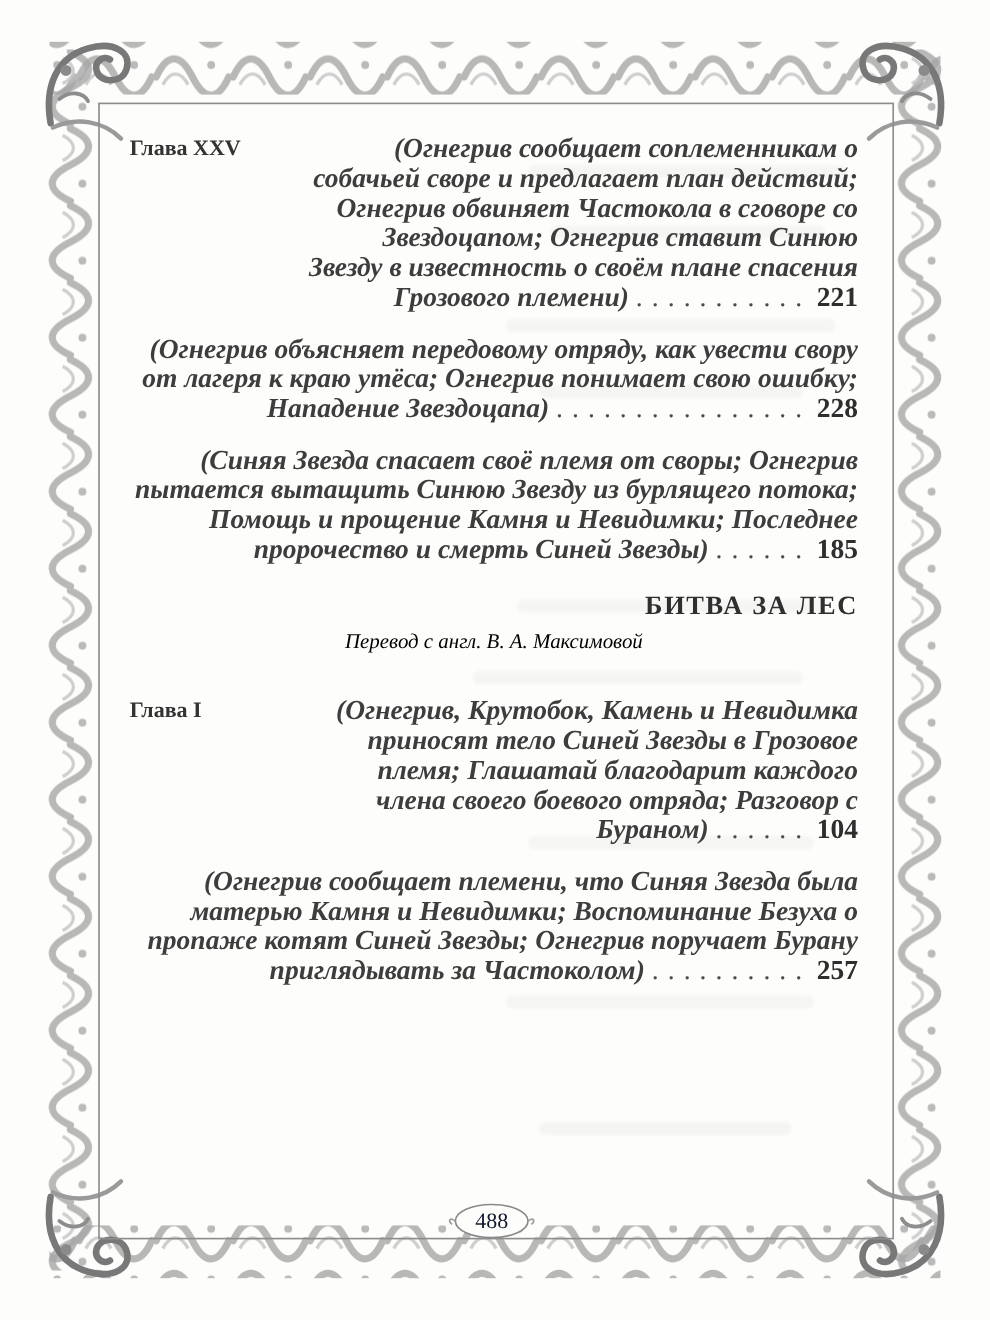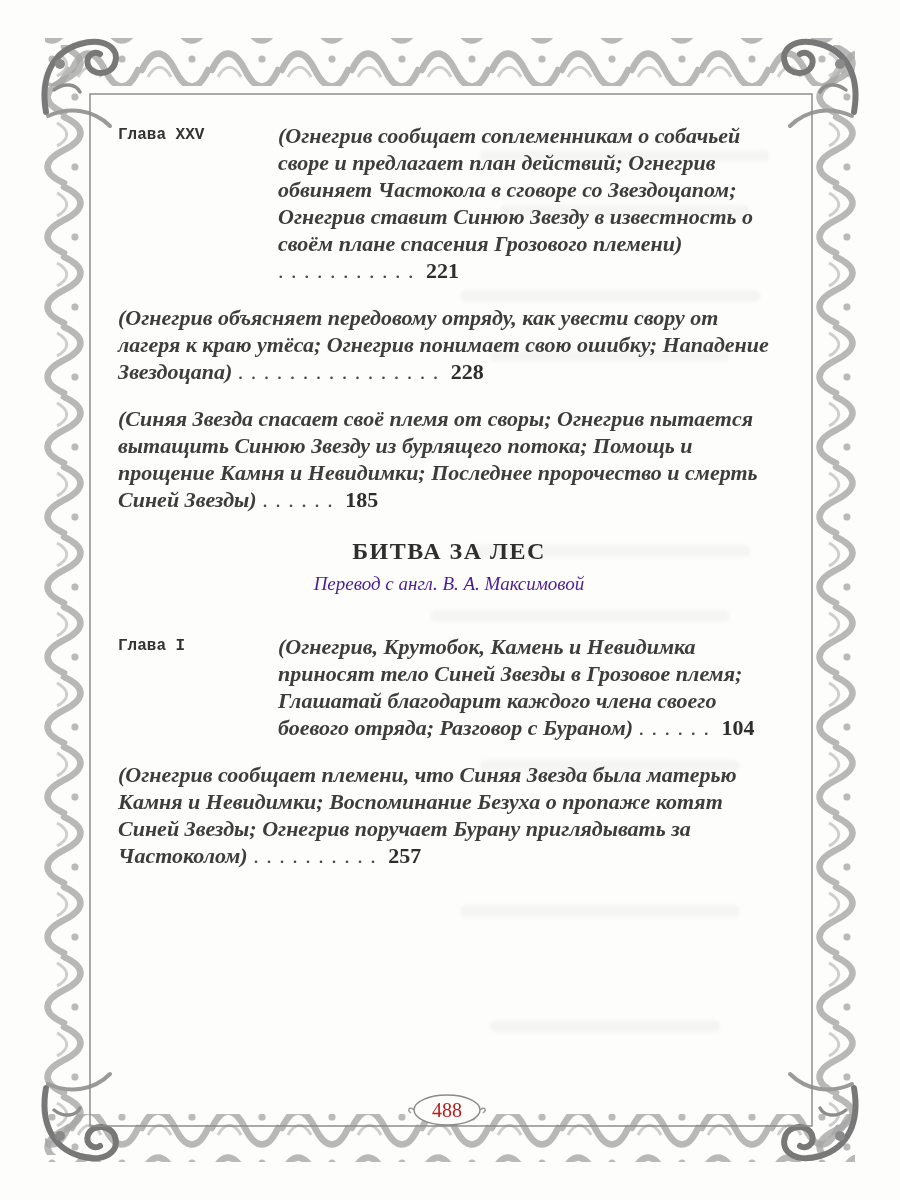--- a/index.html
+++ b/index.html
@@ -15,43 +15,43 @@
   .ghost-layer{position:absolute;inset:0;z-index:0;pointer-events:none;}
   .ghost{position:absolute;background:rgba(135,135,135,0.07);border-radius:6px;filter:blur(1.5px);}
   .content{
     position:relative;z-index:2;
     padding:122px 120px 0 118px;
     box-sizing:border-box;
   }
   .entry{display:flex;margin-bottom:20px;}
   .entry-label{
     flex:0 0 160px;
-    font-weight:700;font-size:16px;line-height:27px;color:#333;font-family:Liberation Mono, monospace;
+    font-weight:700;font-size:20px;line-height:27px;color:#333;
   }
   .entry-body{
     flex:1;
     font-style:italic;font-weight:700;
-    font-size:22px;line-height:27px;color:#3d3d3d;
-    text-align:left;
+    font-size:25px;line-height:27px;color:#3d3d3d;
+    text-align:right;
   }
   .dot-leader{font-style:normal;font-weight:400;color:#4a4a4a;letter-spacing:1px;white-space:nowrap;}
   .page-num{font-style:normal;font-weight:700;color:#2e2e2e;padding-left:6px;}
-  .section-head{text-align:center;margin:22px 0 4px 0;}
+  .section-head{text-align:right;margin:22px 0 4px 0;}
   .section-title{
     font-weight:700;font-size:24px;letter-spacing:1.5px;color:#2f2f2f;line-height:32px;
   }
   .section-subtitle{
-    text-align:center;font-style:italic;font-size:19px;color:#4c1d95;
+    text-align:center;font-style:italic;font-size:19px;color:#000000;
     margin:2px 0 36px 0;line-height:26px;
   }
   .folio{
     position:absolute;z-index:3;
     left:405px;top:1092px;width:84px;height:36px;
     display:flex;align-items:center;justify-content:center;
-    font-size:20px;color:#b91c1c;font-weight:400;
+    font-size:20px;color:#0f172a;font-weight:400;
   }
   .folio-oval{position:absolute;left:0;top:0;}
   .folio-text{position:relative;z-index:1;}
 </style>
 </head>
 <body>
 
 <div class="sheet">
 
   <div class="ghost-layer">

